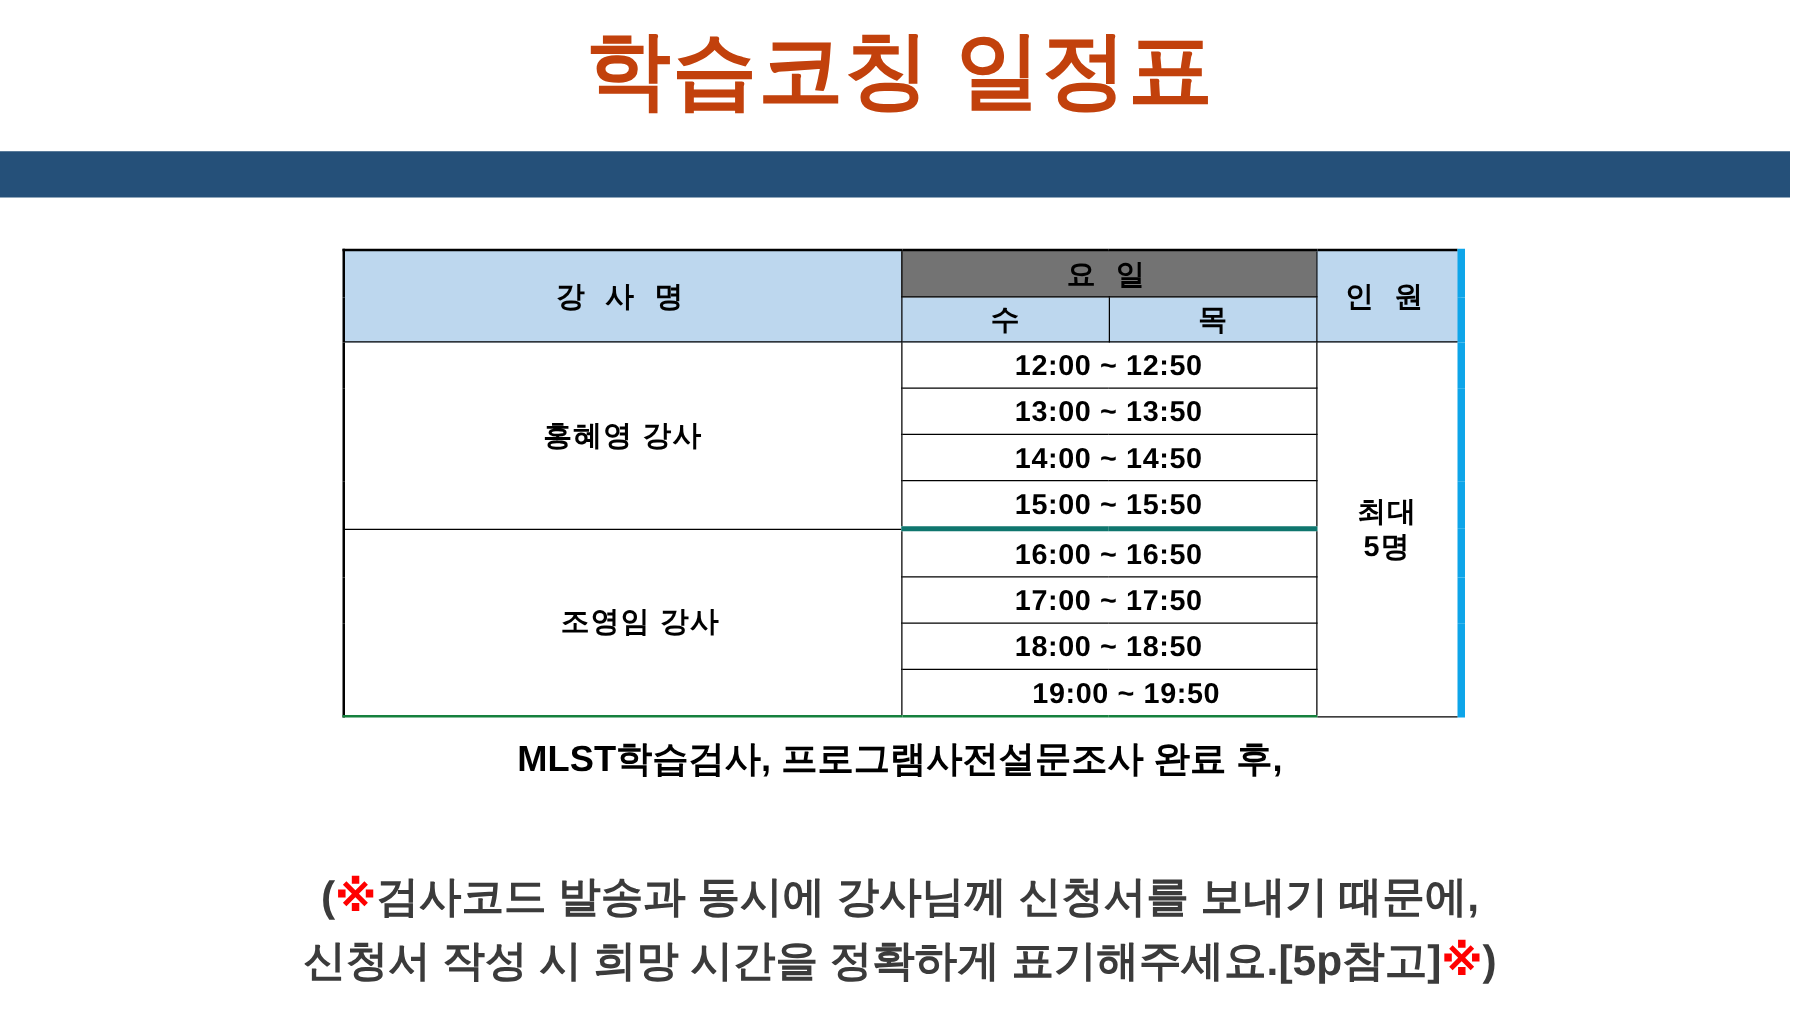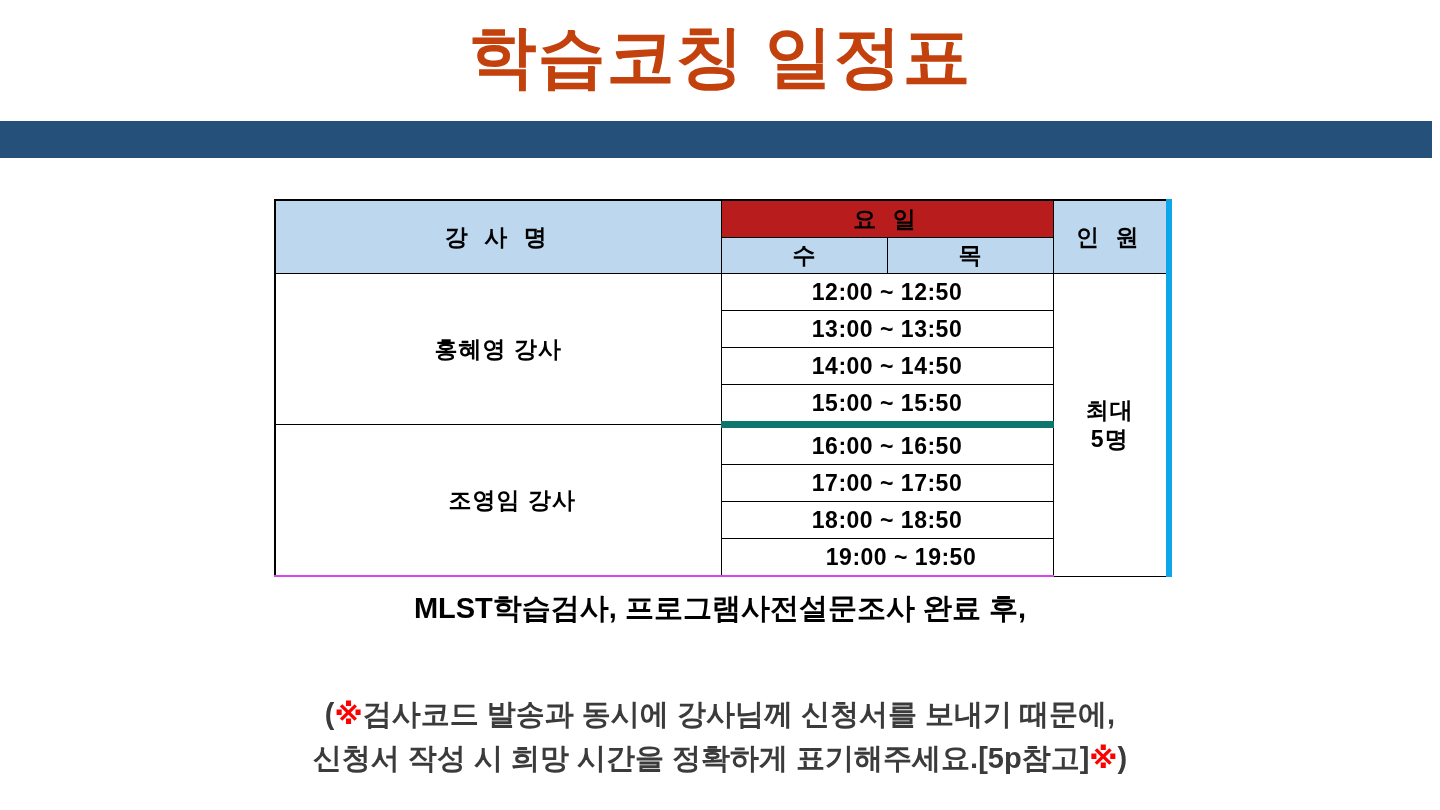--- a/index.html
+++ b/index.html
@@ -56,24 +56,24 @@
     padding: 0;
     text-align: center;
     vertical-align: middle;
     font-size: 23px;
     font-weight: bold;
     color: #000000;
   }
   .schedule-table .outer-top { border-top: 2px solid #000000; }
   .schedule-table .outer-left { border-left: 2px solid #000000; }
   .schedule-table .outer-right { border-right: 6px solid #0ea5e9; }
-  .schedule-table .outer-bottom { border-bottom: 2px solid #d946ef; padding-left: 28px; }
+  .schedule-table .outer-bottom { border-bottom: 2px solid #15803d; padding-left: 28px; }
 
   .hdr-light { background: #BDD7EE; }
-  .hdr-dark  { background: #b91c1c; }
+  .hdr-dark  { background: #737373; }
 
   .col-name { width: 446px; }
   .col-day  { width: 166px; }
   .col-cap  { width: 116px; }
 
   .hdr-name {
     height: 71px;
     font-size: 25px;
     letter-spacing: 5px;
   }
@@ -100,21 +100,21 @@
   .name-cell-top    { border-bottom: 2px solid #000000; }
   .name-cell-bottom { }
 
   .time-cell {
     height: 36px;
     font-size: 25px;
     font-weight: normal;
     font-family: "Liberation Sans", "DejaVu Sans", sans-serif;
     letter-spacing: 0.5px;
   }
-  .time-cell.block-end { border-bottom: 7px solid #0f766e; }
+  .time-cell.block-end { border-bottom: 4px solid #0f766e; }
 
   .cap-cell {
     font-size: 25px;
     font-weight: bold;
     line-height: 1.25;
     letter-spacing: 1px;
   }
 
   
   .note-primary {
@@ -127,21 +127,21 @@
     font-weight: bold;
     color: #000000;
     line-height: 1.42;
   }
   .note-secondary {
     position: absolute;
     top: 693px;
     left: 0;
     width: 1440px;
     text-align: center;
-    font-size: 29px;
+    font-size: 34px;
     font-weight: bold;
     color: #3B3B3B;
     line-height: 1.5;
   }
   .mark-red { color: #FF0000; }
 </style>
 </head>
 <body>
 
 <div class="slide-title">학습코칭 일정표</div>

